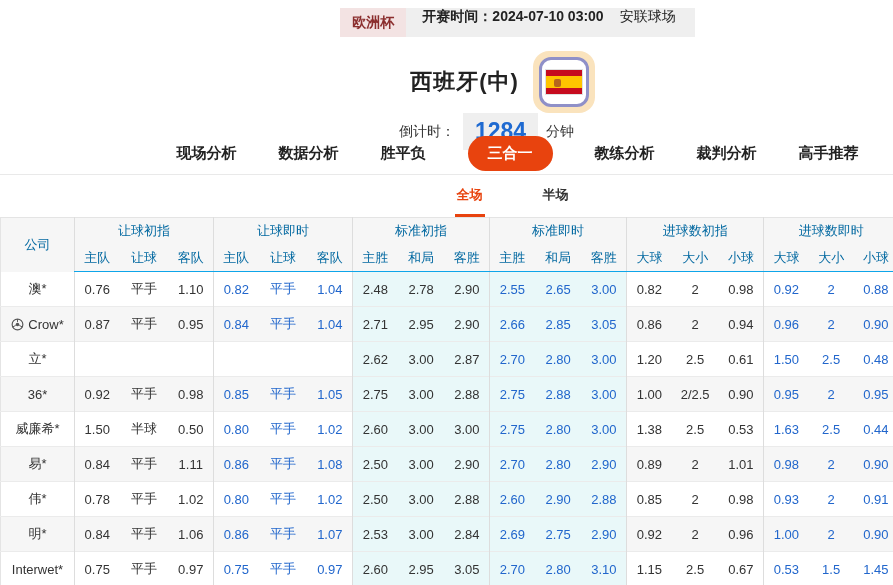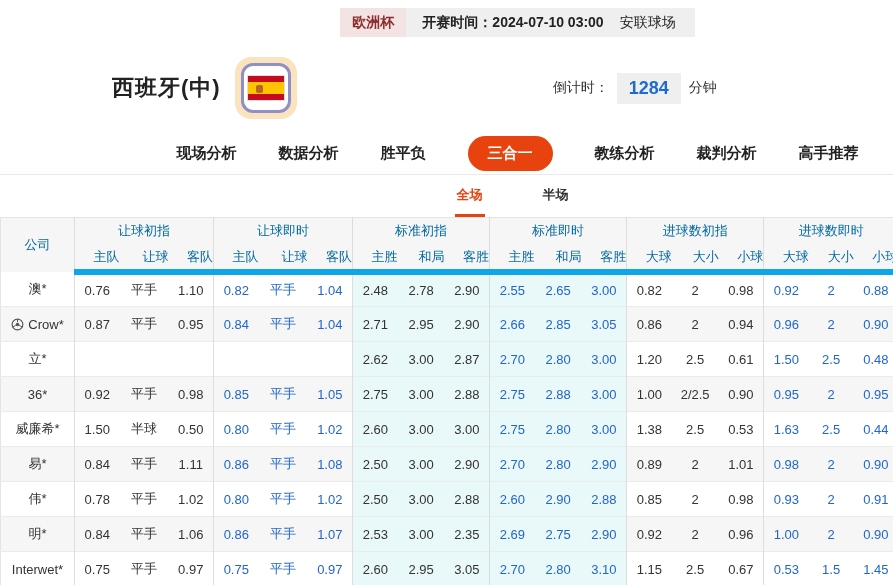--- a/index.html
+++ b/index.html
@@ -4,53 +4,53 @@
 <style>
   * { box-sizing: border-box; margin: 0; padding: 0; }
   html,body { width: 893px; height: 585px; overflow: hidden; }
   body {
     font-family: "Liberation Sans", "DejaVu Sans", sans-serif;
     background: #fff; color: #333;
   }
   
   .top-strip { display:flex; justify-content:center; padding-top:8px; }
   .strip-box {
-    display:flex; align-items:center; background:#efefef;
+    display:flex; background:#efefef;
     font-size:14px; transform:translateX(71px); height:29px;
   }
   .league-badge {
     background:#f3e3e3; color:#8b2e2e; font-weight:bold;
     padding:0 12px; height:100%; display:flex; align-items:center;
   }
   .kickoff { font-weight:bold; padding:0 16px; color:#222; }
   .venue { padding-right:19px; color:#222; }
 
   
-  .match-row { display:flex; align-items:center; margin-top:14px; height:74px; }
+  .match-row { display:flex; align-items:center; margin-top:14px; height:74px;flex-direction:column; }
   .team { display:flex; align-items:center; gap:14px; }
   .team-home { margin-left:112px; }
   .team-away { margin-right:36px; }
   .team-name { font-size:22px; font-weight:bold; color:#222; letter-spacing:1px; }
   .flag-glow { padding:6px; border-radius:16px; }
   .glow-home { background:#fae3bd; }
   .glow-away { background:#d3ddf3; }
   .flag-box {
     width:50px; height:50px; border:3px solid #8f90c8; border-radius:12px;
     background:#fff; display:flex; align-items:center; justify-content:center;
   }
   .flag { width:38px; height:26px; position:relative; border:1px solid #e0e0e0; }
   .flag-es { background:linear-gradient(to bottom,#c60b1e 0 25%,#ffc400 25% 75%,#c60b1e 75% 100%); }
   .flag-es .emblem {
     position:absolute; left:8px; top:9px; width:7px; height:8px;
     background:#b5651d; border-radius:2px;
   }
   .flag-fr { background:linear-gradient(to right,#002395 0 33.4%,#ffffff 33.4% 66.7%,#ed2939 66.7% 100%); }
   .countdown { flex:1; display:flex; align-items:center; justify-content:center; font-size:14px; transform:translateX(40px); }
   .count-num {
-    background:#efefef; color:#1f6ad1; font-size:18px; font-weight:bold;
+    background:#efefef; color:#1f6ad1; font-size:23px; font-weight:bold;
     padding:5px 12px; margin:0 8px;
   }
 
   
   .nav {
     display:flex; align-items:center; justify-content:center; gap:42px;
     height:42px; margin-top:8px; border-bottom:1px solid #e9e9e9;
     font-size:15px; font-weight:bold; color:#222; transform:translateX(0);
   }
   .nav-inner { display:flex; align-items:center; gap:42px; transform:translateX(71px); }
@@ -65,21 +65,21 @@
   .sub-tab {
     font-size:13px; font-weight:bold; color:#333; cursor:pointer;
     display:flex; align-items:center; border-bottom:3px solid transparent; padding:0 2px;
   }
   .sub-tab.active { color:#e8430e; border-bottom-color:#e8430e; }
 
   
   table { width:893px; border-collapse:collapse; table-layout:fixed; font-size:13px; border:1px solid #e4e4e4; }
   th, td { text-align:center; }
   thead th { background:#f6f6f6; color:#0369a1; font-weight:normal; height:27px; }
-  thead tr:last-child th { border-bottom:6px solid #0ea5e9;text-align:right; }
+  thead tr:last-child th { border-bottom:1px solid #0ea5e9; }
   tbody td { height:35px; color:#333; }
   tbody tr { border-bottom:1px solid #ebebeb; }
   .gstart { border-left:1px solid #ddd; }
   td.cyan { background:#e9f8f9; }
   td.live { color:#2166cc; }
   tbody tr:nth-child(even) td:not(.cyan) { background:#f6f6f6; }
   td.company { color:#333; }
   .company-inner { display:flex; align-items:center; justify-content:center; gap:4px; }
   .ball-icon svg { display:block; }
 </style>
@@ -374,21 +374,21 @@
           </span>
         </td>
         <td class="gstart">0.84</td>
         <td class="">平手</td>
         <td class="">1.06</td>
         <td class="gstart live">0.86</td>
         <td class="live">平手</td>
         <td class="live">1.07</td>
         <td class="gstart cyan">2.53</td>
         <td class="cyan">3.00</td>
-        <td class="cyan">2.35</td>
+        <td class="cyan">2.84</td>
         <td class="gstart cyan live">2.69</td>
         <td class="cyan live">2.75</td>
         <td class="cyan live">2.90</td>
         <td class="gstart">0.92</td>
         <td class="">2</td>
         <td class="">0.96</td>
         <td class="gstart live">1.00</td>
         <td class="live">2</td>
         <td class="live">0.90</td>
       </tr>

